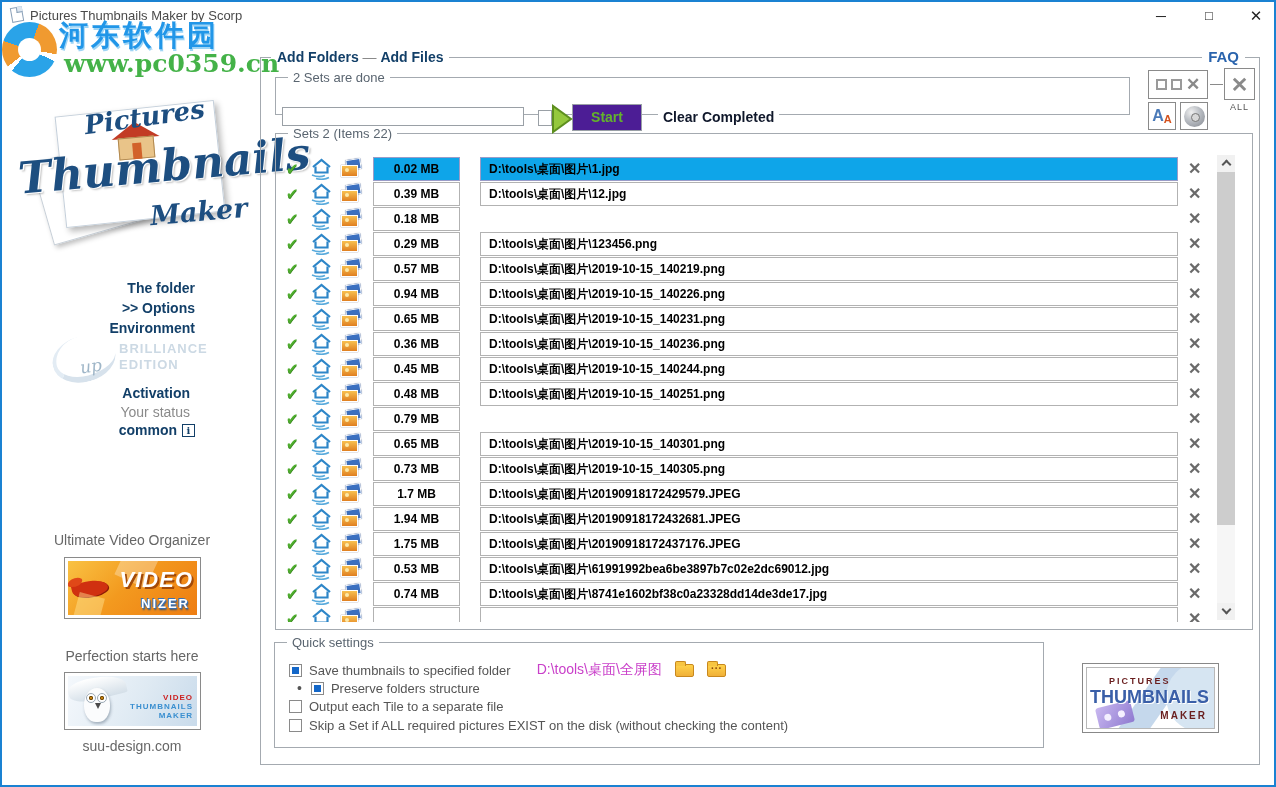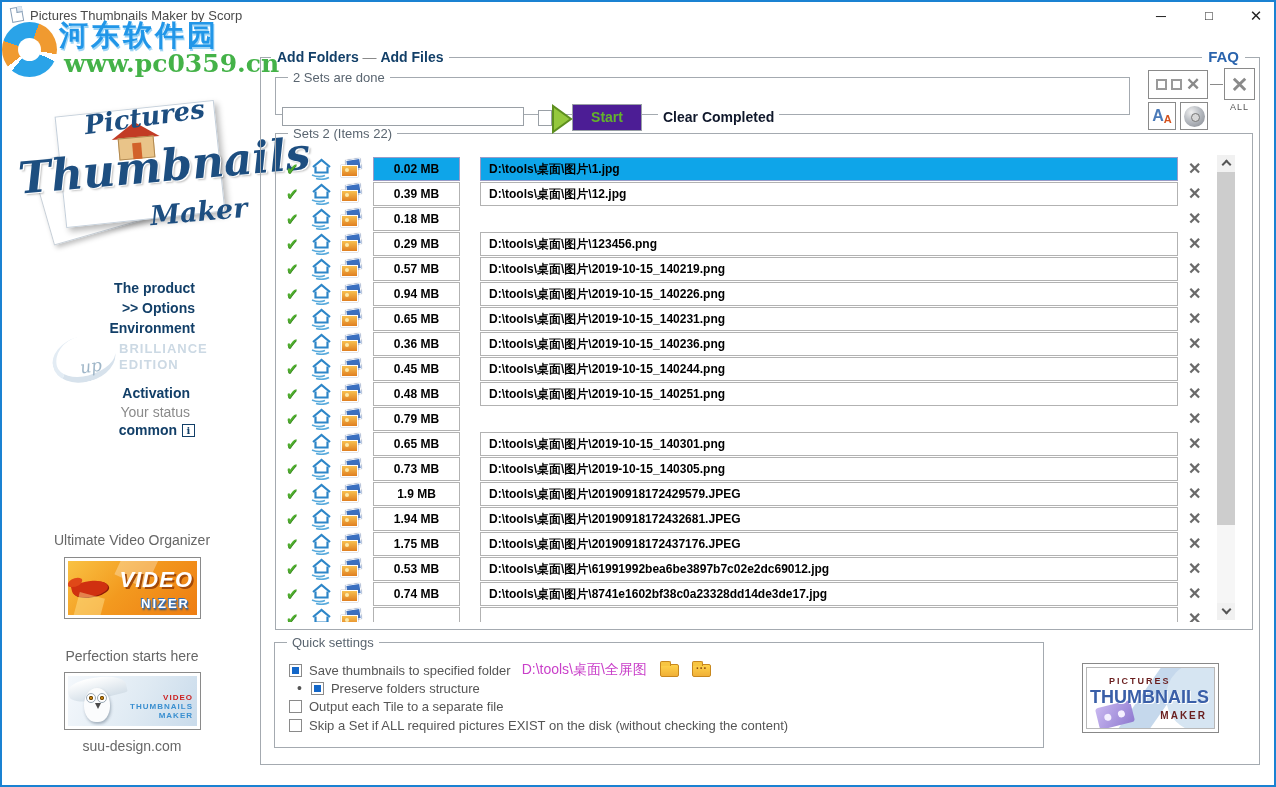--- a/index.html
+++ b/index.html
@@ -182,21 +182,21 @@
   .chev { width:7px; height:7px; border-left:2px solid #555; border-top:2px solid #555; margin:6px auto 0; }
   .chev.up { transform:rotate(45deg); } .chev.down { transform:rotate(225deg); margin-top:3px; }
   .sb-thumb { position:absolute; left:0; top:17px; width:100%; height:353px; background:#cdcdcd; }
 
   
   .q-row { position:absolute; left:14px; display:flex; align-items:center; gap:7px; font-size:13px;
            color:#555; white-space:nowrap; }
   .checkbox { display:inline-block; width:13px; height:13px; background:#fff; border:1px solid #8a8a8a;
               position:relative; flex:0 0 auto; }
   .checkbox.on::after { content:''; position:absolute; left:2px; top:2px; right:2px; bottom:2px; background:#1467c8; }
-  .q-path { color:#c93fc9; font-size:14px; margin-left:4px; }
+  .q-path { color:#c93fc9; font-size:14px; margin-left:19px; }
   .bullet { color:#555; font-size:14px; margin-right:2px; }
   .folder { display:inline-block; width:19px; height:13px; background:linear-gradient(#ffd24a,#f0b038);
             border:1px solid #c8881e; border-radius:2px; position:relative; margin-left:6px; }
   .folder::before { content:''; position:absolute; left:-1px; top:-4px; width:9px; height:4px;
             background:#f7c542; border:1px solid #c8881e; border-bottom:none; border-radius:2px 2px 0 0; }
   .folder.dots::after { content:'...'; position:absolute; left:3px; top:-5px; font-size:10px; font-weight:bold;
             color:#8a4a10; letter-spacing:1px; }
 
   
   .logo-box { position:absolute; left:1080px; top:661px; width:137px; height:70px; border:1px solid #888;
@@ -243,21 +243,21 @@
       <div class="roof"></div>
         <div class="wall"></div>
         <div class="door"></div>
     </div>
     <div class="logo-script logo-pictures">Pictures</div>
     <div class="logo-script logo-thumbnails">Thumbnails</div>
     <div class="logo-script logo-maker">Maker</div>
   </div>
 
   <div class="nav">
-    <a href="#">The product</a>
+    <a href="#">The folder</a>
     <a href="#">&gt;&gt; Options</a>
     <a href="#">Environment</a>
   </div>
 
   <div class="swirl">
     <span class="swirl-up">up</span>
   </div>
   <div class="edition">
     <div>BRILLIANCE</div>
     <div>EDITION</div>
@@ -551,21 +551,21 @@
         <span class="house"><svg width="23" height="23" viewBox="0 0 23 23">
             <path d="M3 10 L11.5 3 L20 10" fill="none" stroke="#2e86c8" stroke-width="2.2"></path>
             <path d="M5.5 9.5 L5.5 15.5 L17.5 15.5 L17.5 9.5" fill="none" stroke="#2e86c8" stroke-width="2.2"></path>
             <path d="M2 18 Q9 21 15 18.5" fill="none" stroke="#58aadc" stroke-width="1.6"></path>
             <path d="M6 21.5 Q13 23.5 19 20.5" fill="none" stroke="#58aadc" stroke-width="1.6"></path>
           </svg></span>
         <span class="pics">
           <i class="pic-back"></i>
           <i class="pic-front"></i>
         </span>
-        <span class="size-cell">1.9 MB</span>
+        <span class="size-cell">1.7 MB</span>
         <span class="path-cell">D:\tools\桌面\图片\20190918172429579.JPEG</span>
         <span class="del">✕</span>
       </div>
       <div class="row" style="top: 353px;">
         <span class="chk">✔</span>
         <span class="house"><svg width="23" height="23" viewBox="0 0 23 23">
             <path d="M3 10 L11.5 3 L20 10" fill="none" stroke="#2e86c8" stroke-width="2.2"></path>
             <path d="M5.5 9.5 L5.5 15.5 L17.5 15.5 L17.5 9.5" fill="none" stroke="#2e86c8" stroke-width="2.2"></path>
             <path d="M2 18 Q9 21 15 18.5" fill="none" stroke="#58aadc" stroke-width="1.6"></path>
             <path d="M6 21.5 Q13 23.5 19 20.5" fill="none" stroke="#58aadc" stroke-width="1.6"></path>

